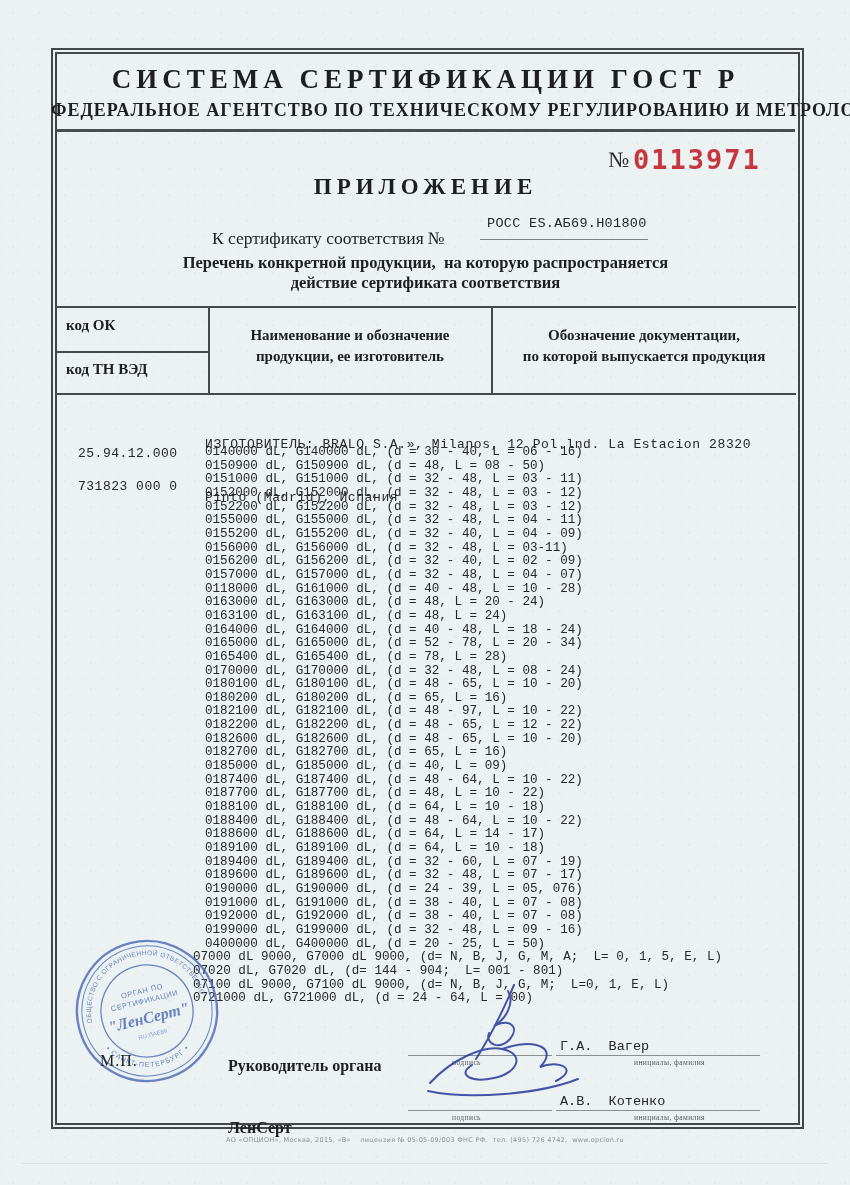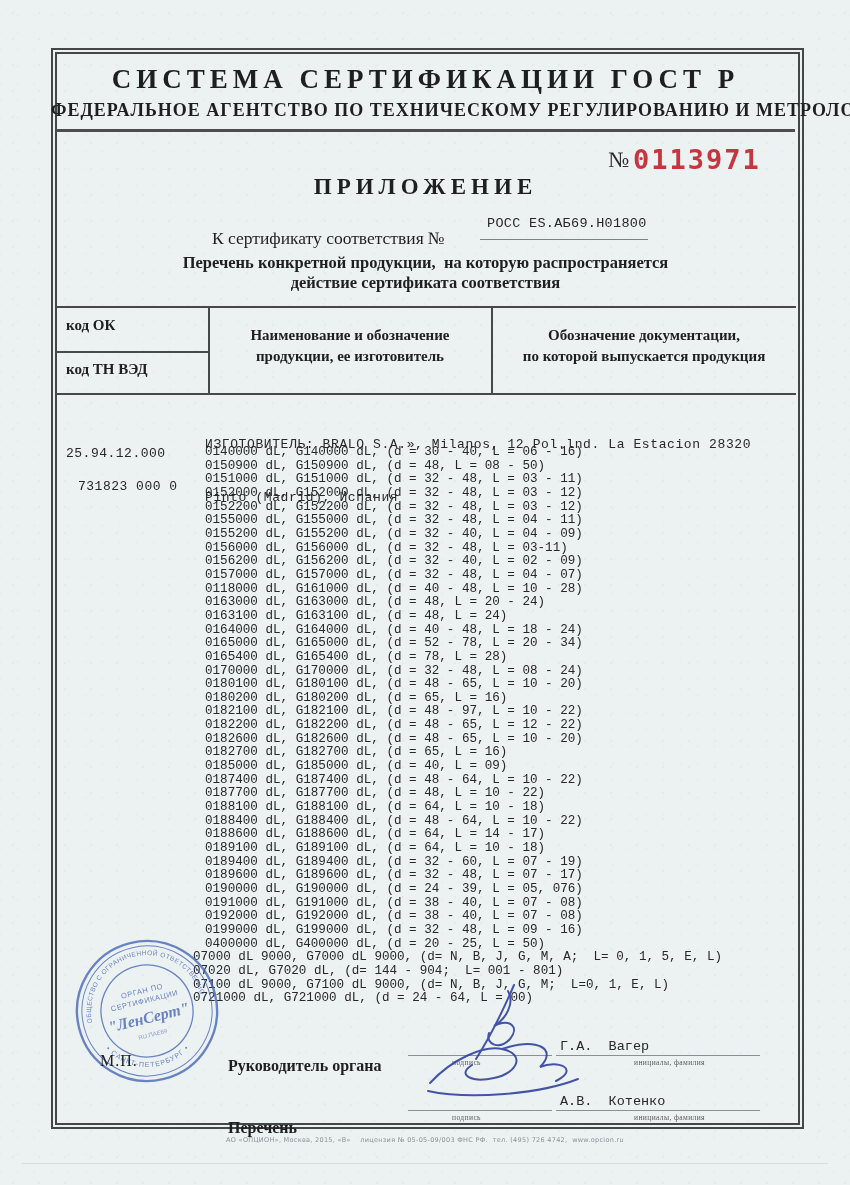--- a/index.html
+++ b/index.html
@@ -42,21 +42,21 @@
   .tl-v1{left:208px; top:306px; width:1.5px; height:89px;}
   .tl-v2{left:491px; top:306px; width:1.5px; height:89px;}
   .cell{font-size:15px; font-weight:bold;}
   .c-ok{left:66px; top:317px;}
   .c-tn{left:66px; top:361px;}
   .c2{left:209px; top:325px; width:282px; text-align:center; line-height:21px;}
   .c3{left:492px; top:325px; width:304px; text-align:center; line-height:21px;}
 
   .mono{font-family:"Liberation Mono", monospace; color:#26282a;}
   .manu{left:205px; top:401px; font-size:13px; letter-spacing:0.6px; line-height:17.5px; white-space:pre;}
-  .code1{left:66px; top:446px; font-size:13px; letter-spacing:0.5px;}
+  .code1{left:78px; top:446px; font-size:13px; letter-spacing:0.5px;}
   .code2{left:78px; top:479px; font-size:13px; letter-spacing:0.5px;}
 
   .products{left:205px; top:446px;}
   .product-line{font-family:"Liberation Mono", monospace; font-size:12.6px; line-height:13.66px; white-space:pre; color:#26282a;}
   .products div:nth-child(n+38){margin-left:-12px;}
 
   .role{font-size:16px; font-weight:bold;margin-top:23px;}
   .role1{left:228px; top:1034px;}
   .role2{left:228px; top:1096px;}
   .sigline{border-bottom:1px solid #8a8f93; height:0;}
@@ -194,21 +194,21 @@
       <text x="92" y="74" text-anchor="middle" font-size="7.5" letter-spacing="0.6">ОРГАН ПО</text>
       <text x="92" y="84" text-anchor="middle" font-size="7.5" letter-spacing="0.6">СЕРТИФИКАЦИИ</text>
       <text x="92" y="104" text-anchor="middle" font-size="16" font-weight="bold" font-style="italic" font-family="Liberation Serif, serif">"ЛенСерт"</text>
       <text x="92" y="118" text-anchor="middle" font-size="6" opacity="0.75">RU.ПАЕ69</text>
     </g>
   </svg>
 
   <div class="abs mp">М.П.</div>
 
   <div class="abs role role1">Руководитель органа</div>
-  <div class="abs role role2">Перечень</div>
+  <div class="abs role role2">ЛенСерт</div>
 
   <div class="abs sigline sl1"></div>
   <div class="abs sigline sl2"></div>
   <div class="abs sigline nl1"></div>
   <div class="abs sigline nl2"></div>
 
   <div class="abs cap cp1">подпись</div>
   <div class="abs cap cp2">подпись</div>
   <div class="abs cap ci1">инициалы, фамилия</div>
   <div class="abs cap ci2">инициалы, фамилия</div>

